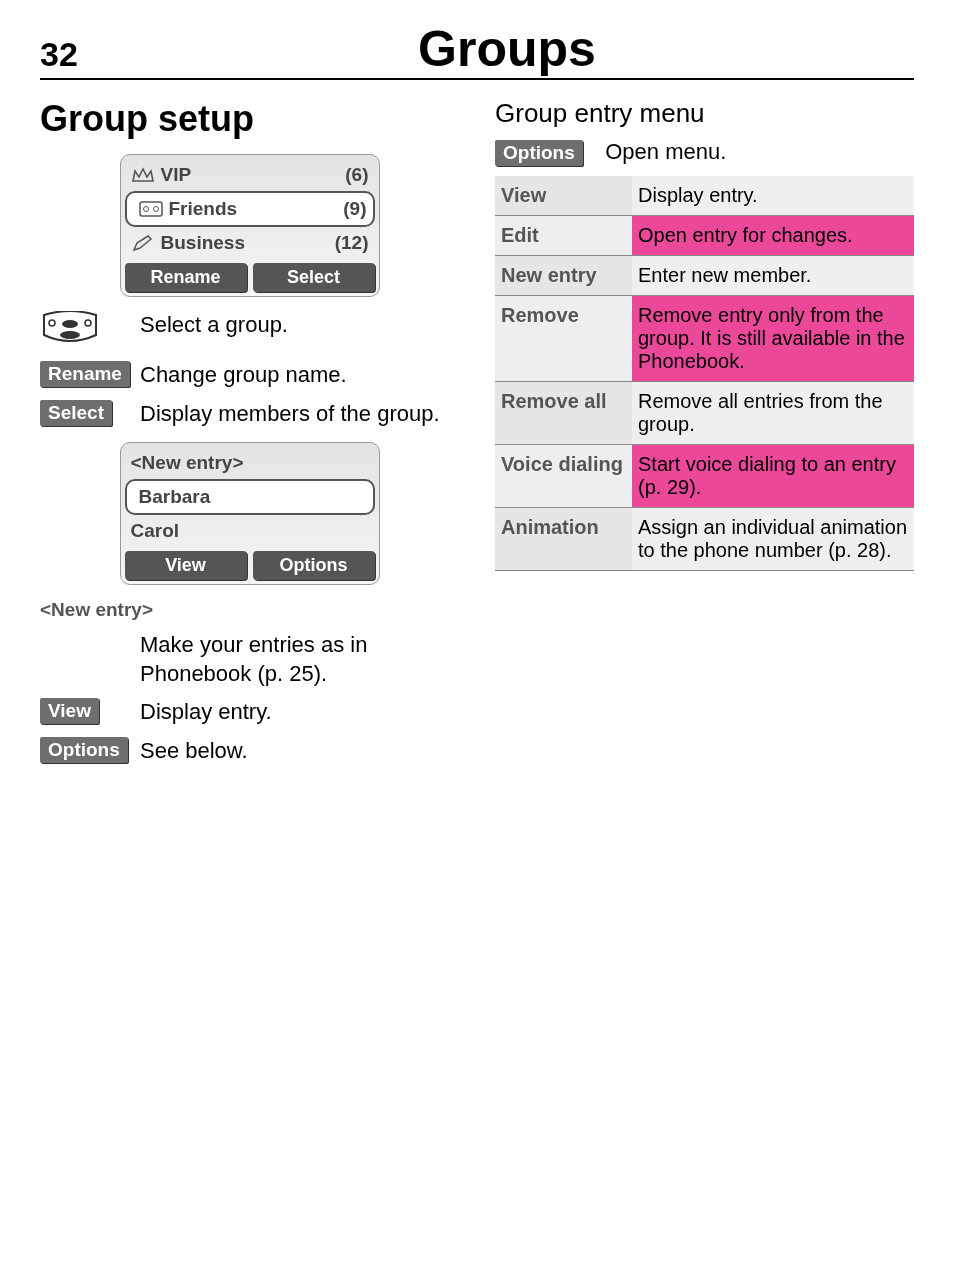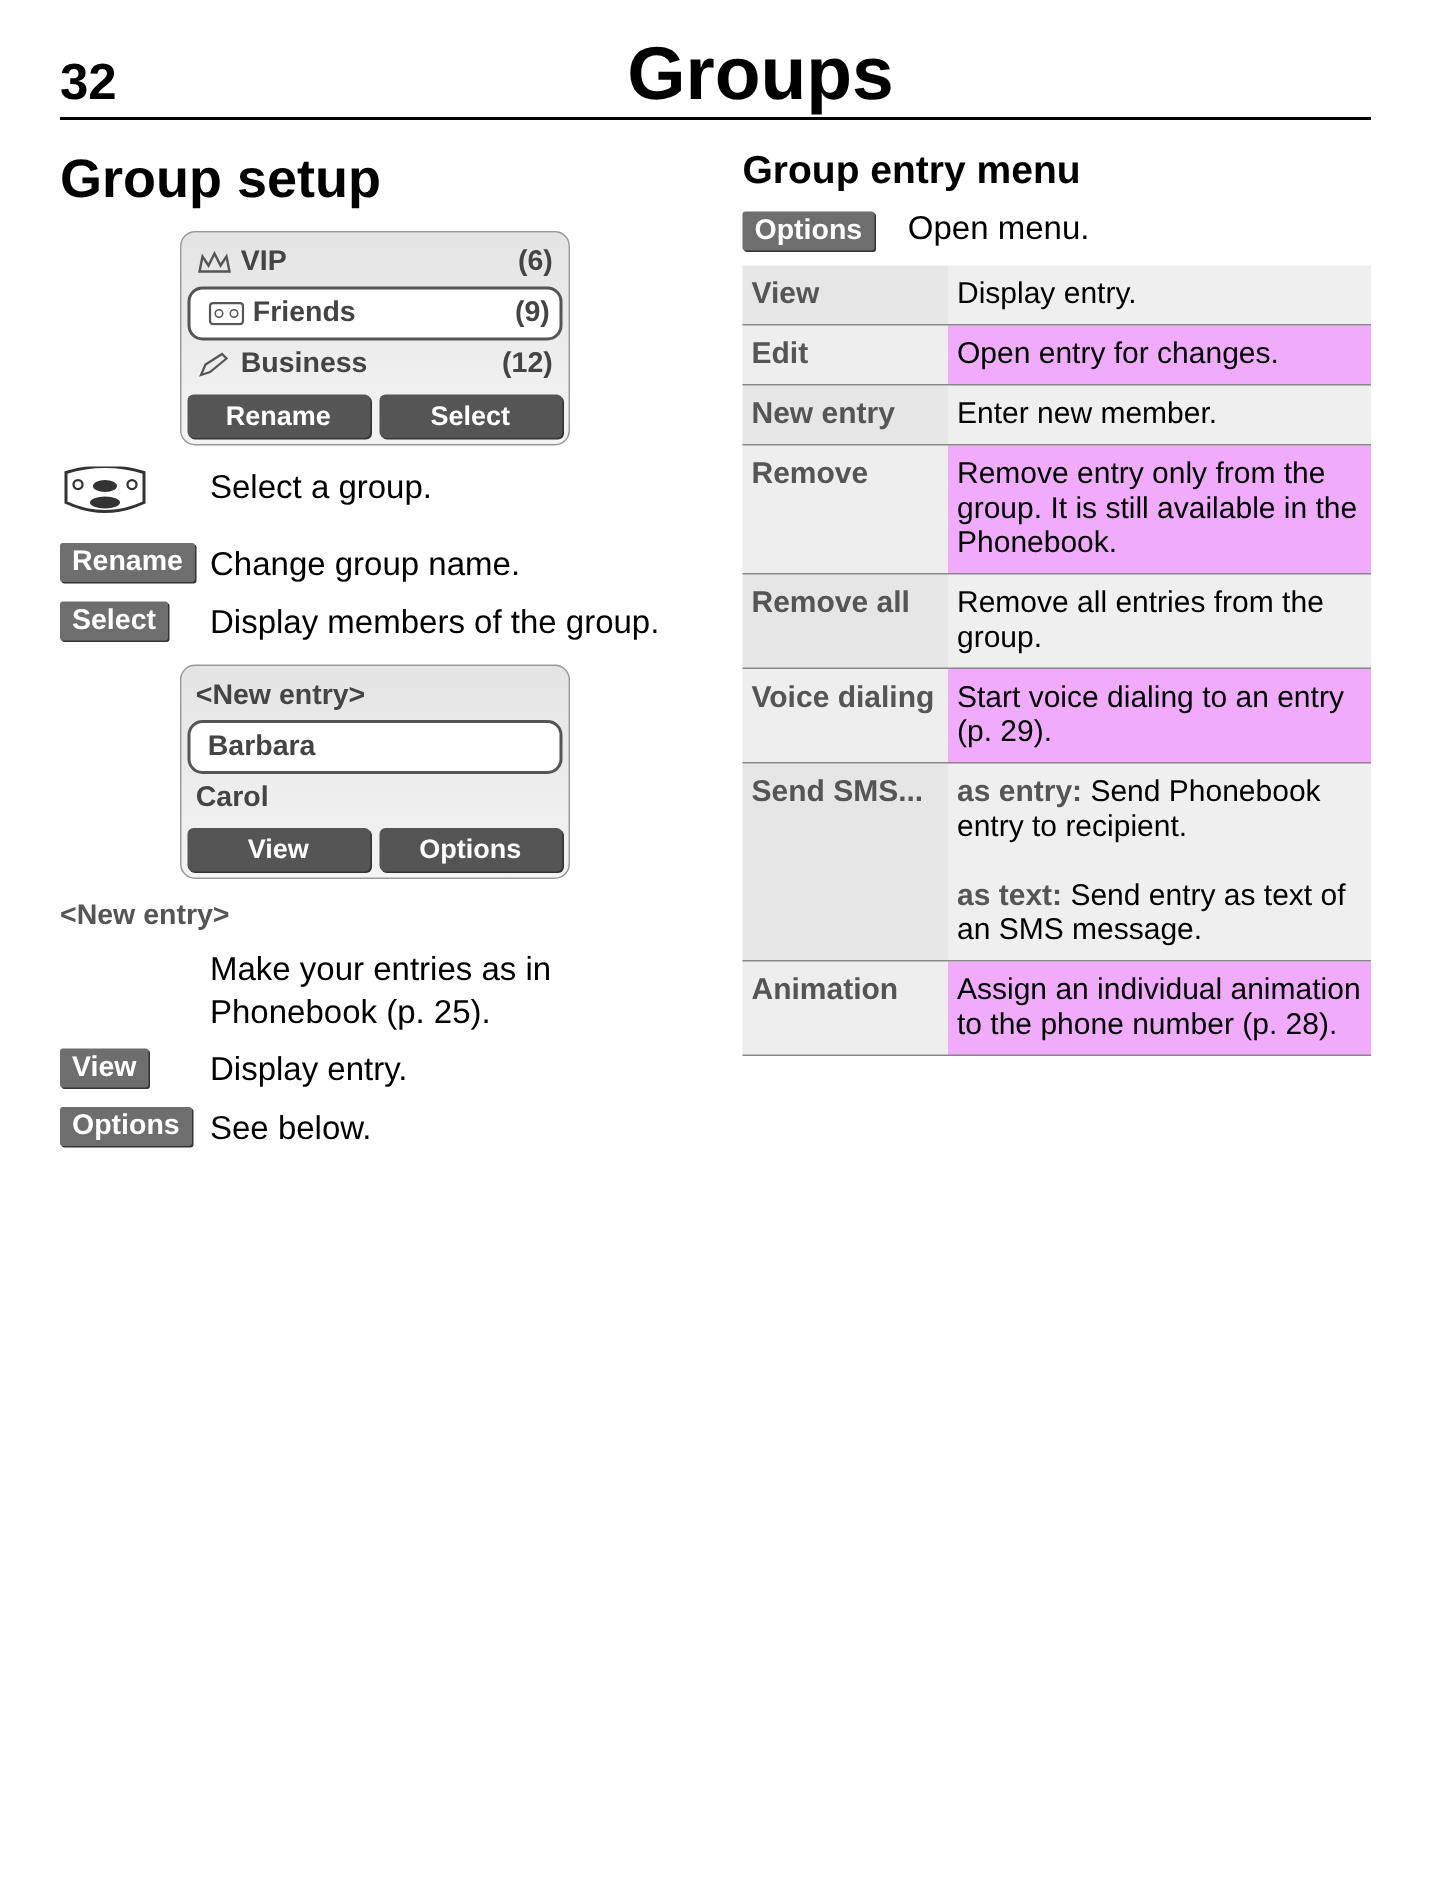--- a/index.html
+++ b/index.html
@@ -36,21 +36,21 @@
     min-width: 0;
   }
   h2.section {
     font-size: 36px;
     margin: 0 0 12px 0;
     font-weight: bold;
   }
   h3.sub {
     font-size: 26px;
     margin: 0 0 10px 0;
-    font-weight: bold;
+    font-weight: normal;
   }
   .menu-btn, .opt-btn, .softkey {
     display: inline-block;
     background: #6e6e6e;
     color: #fff;
     padding: 2px 8px;
     border-radius: 2px;
     font-size: 19px;
     font-weight: bold;
     box-shadow: 1px 1px 0 #333;
@@ -147,21 +147,21 @@
     padding: 8px 6px;
     font-size: 20px;
   }
   table.opts td.k {
     width: 125px;
     color: #555;
     font-weight: bold;
     background: #eeeeee;
   }
   table.opts td.v {
-    background: #f0abfc;
+    background: #ec4899;
   }
   table.opts tr:nth-child(odd) td.k { background:#e6e6e6; }
   table.opts tr:nth-child(odd) td.v { background:#efefef; }
   .gray-bold { color:#555; font-weight:bold; }
   .navkey { display:inline-block; }
 </style>
 </head>
 <body>
 
 <div class="header">
@@ -303,26 +303,19 @@
       </tr>
       <tr>
         <td class="k">Remove all</td>
         <td class="v">Remove all entries from the group.</td>
       </tr>
       <tr>
         <td class="k">Voice dialing</td>
         <td class="v">Start voice dialing to an entry (p. 29).</td>
       </tr>
       <tr>
-        <td class="k">Send SMS...</td>
-        <td class="v">
-          <span class="gray-bold">as entry:</span><span> Send Phonebook entry to recipient.</span><br><br>
-          <span class="gray-bold">as text:</span><span> Send entry as text of an SMS message.</span>
-        </td>
-      </tr>
-      <tr>
         <td class="k">Animation</td>
         <td class="v">Assign an individual animation to the phone number (p. 28).</td>
       </tr>
     </tbody>
       </table>
   </div>
 </div>
 
 </body></html>

